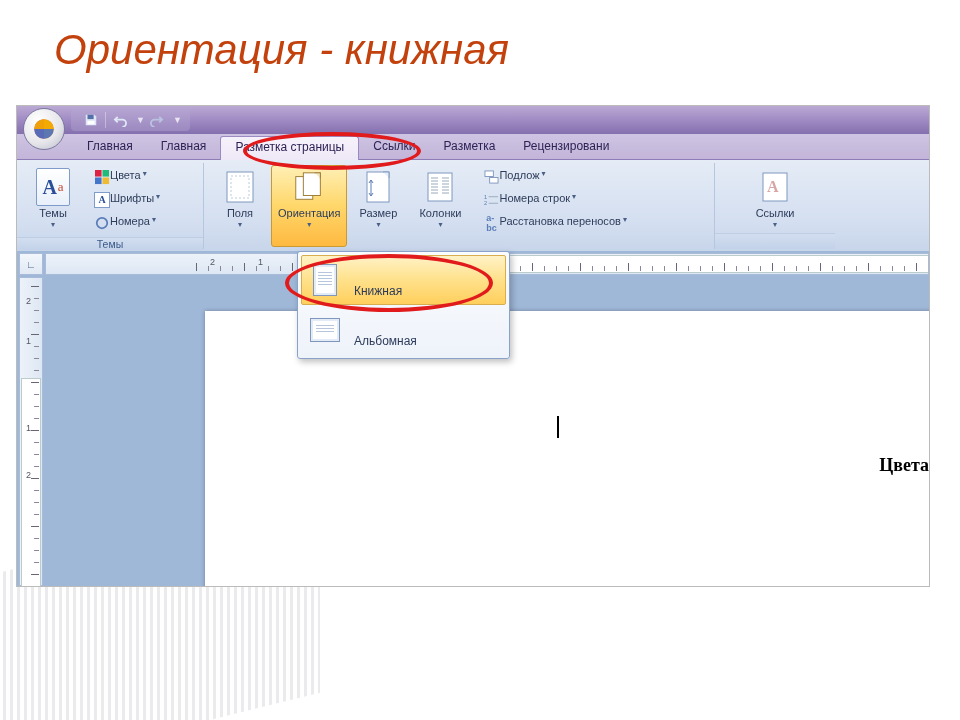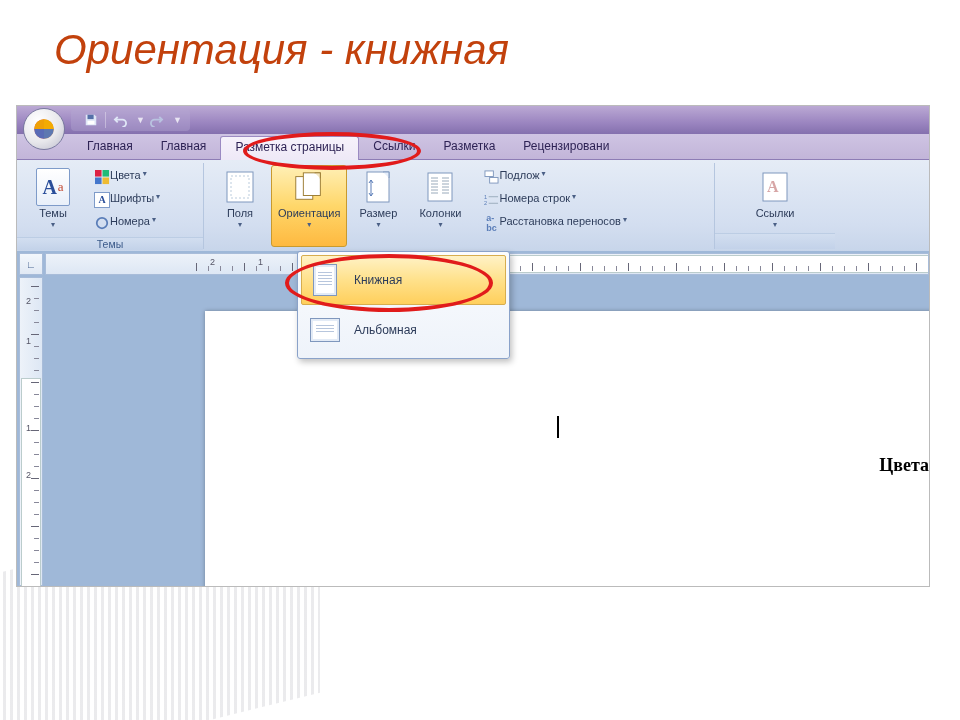--- a/index.html
+++ b/index.html
@@ -31,21 +31,21 @@
   .stack{display:flex;flex-direction:column;gap:1px;padding-top:2px}
   .smallbtn{display:flex;align-items:flex-start;padding:1px 5px;font-size:11px;color:#2d3c5a;border:1px solid transparent;border-radius:2px;height:18px}
   .smallbtn .ic{width:16px;height:16px;display:flex;align-items:center;justify-content:center}
   .smallbtn .dd{font-size:8px;color:#4a5f85;margin-left:2px}
   
   .themes-ic{width:36px;height:36px;border:1px solid #7e9bc9;background:linear-gradient(#fff,#e9f0fa);border-radius:2px;display:flex;align-items:center;justify-content:center;font-family:"Times New Roman",serif}
   .themes-ic .big{font-size:20px;color:#2a4e9a;font-weight:700}
   .themes-ic .sm{font-size:13px;color:#c1472f;margin-left:1px}
   
   .orient-menu{position:absolute;left:280px;top:145px;width:205px;background:linear-gradient(#fbfcfe,#eef3fa);border:1px solid #8aa2c9;border-radius:3px;box-shadow:2px 3px 6px rgba(0,0,0,.25);z-index:10;padding:3px}
-  .orient-item{display:flex;align-items:center;gap:14px;padding:6px 8px;border:1px solid transparent;border-radius:2px;font-size:12px;color:#2d3c5a}
+  .orient-item{display:flex;align-items:flex-end;gap:14px;padding:6px 8px;border:1px solid transparent;border-radius:2px;font-size:12px;color:#2d3c5a}
   .orient-item.sel{background:linear-gradient(#fff2c6,#ffe18b 50%,#ffcf5c);border-color:#d7ad4e}
   .orient-item .ic{width:30px;height:36px;display:flex;align-items:center;justify-content:center}
   
   .page-portrait{width:22px;height:30px;background:#fff;border:1px solid #7f97bd;box-shadow:inset 0 0 0 2px #e3ebf6;position:relative}
   .page-portrait::before{content:"";position:absolute;left:4px;right:4px;top:7px;height:1px;background:#b7c6dd;box-shadow:0 3px 0 #b7c6dd,0 6px 0 #b7c6dd,0 9px 0 #b7c6dd,0 12px 0 #b7c6dd}
   .page-landscape{width:30px;height:22px;background:#fff;border:1px solid #7f97bd;box-shadow:inset 0 0 0 2px #e3ebf6;position:relative}
   .page-landscape::before{content:"";position:absolute;left:5px;right:5px;top:6px;height:1px;background:#b7c6dd;box-shadow:0 3px 0 #b7c6dd,0 6px 0 #b7c6dd}
   
   .docwrap{position:absolute;left:0;top:145px;right:0;bottom:0;background:#9fb8d8}
   .corner{position:absolute;left:2px;top:2px;width:22px;height:20px;background:linear-gradient(#f3f7fc,#e1e9f4);border:1px solid #a8bcd9;font-size:10px;color:#4e6893;display:flex;align-items:center;justify-content:center}

